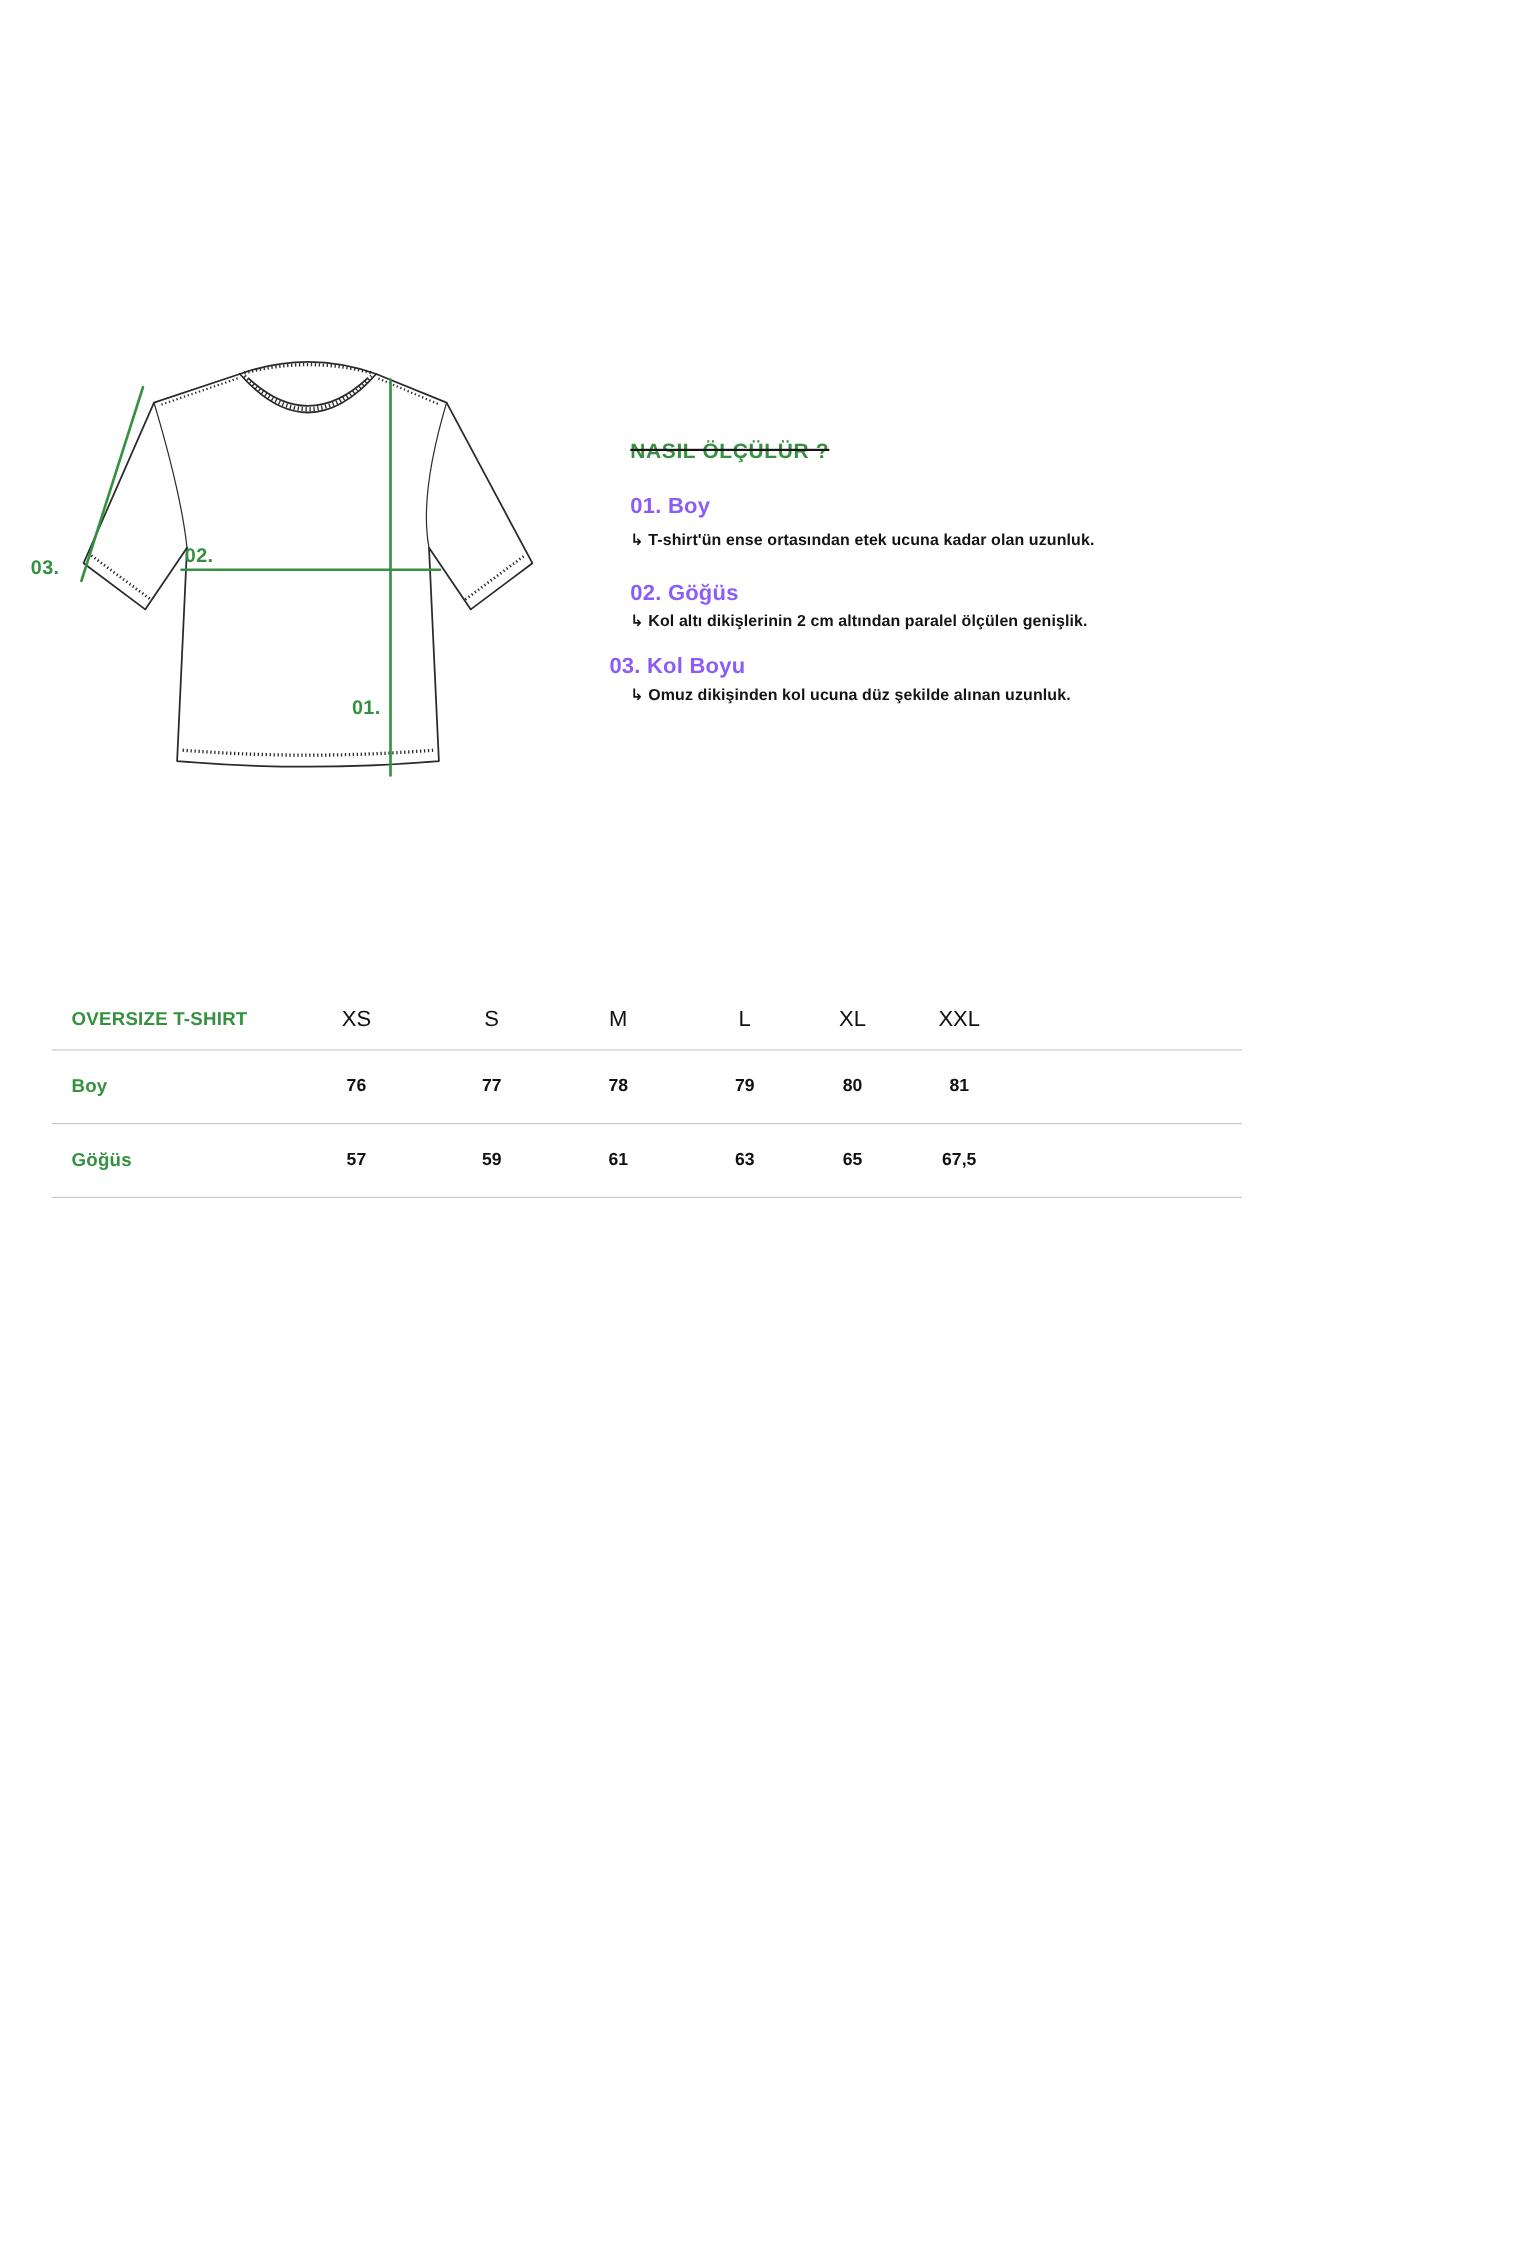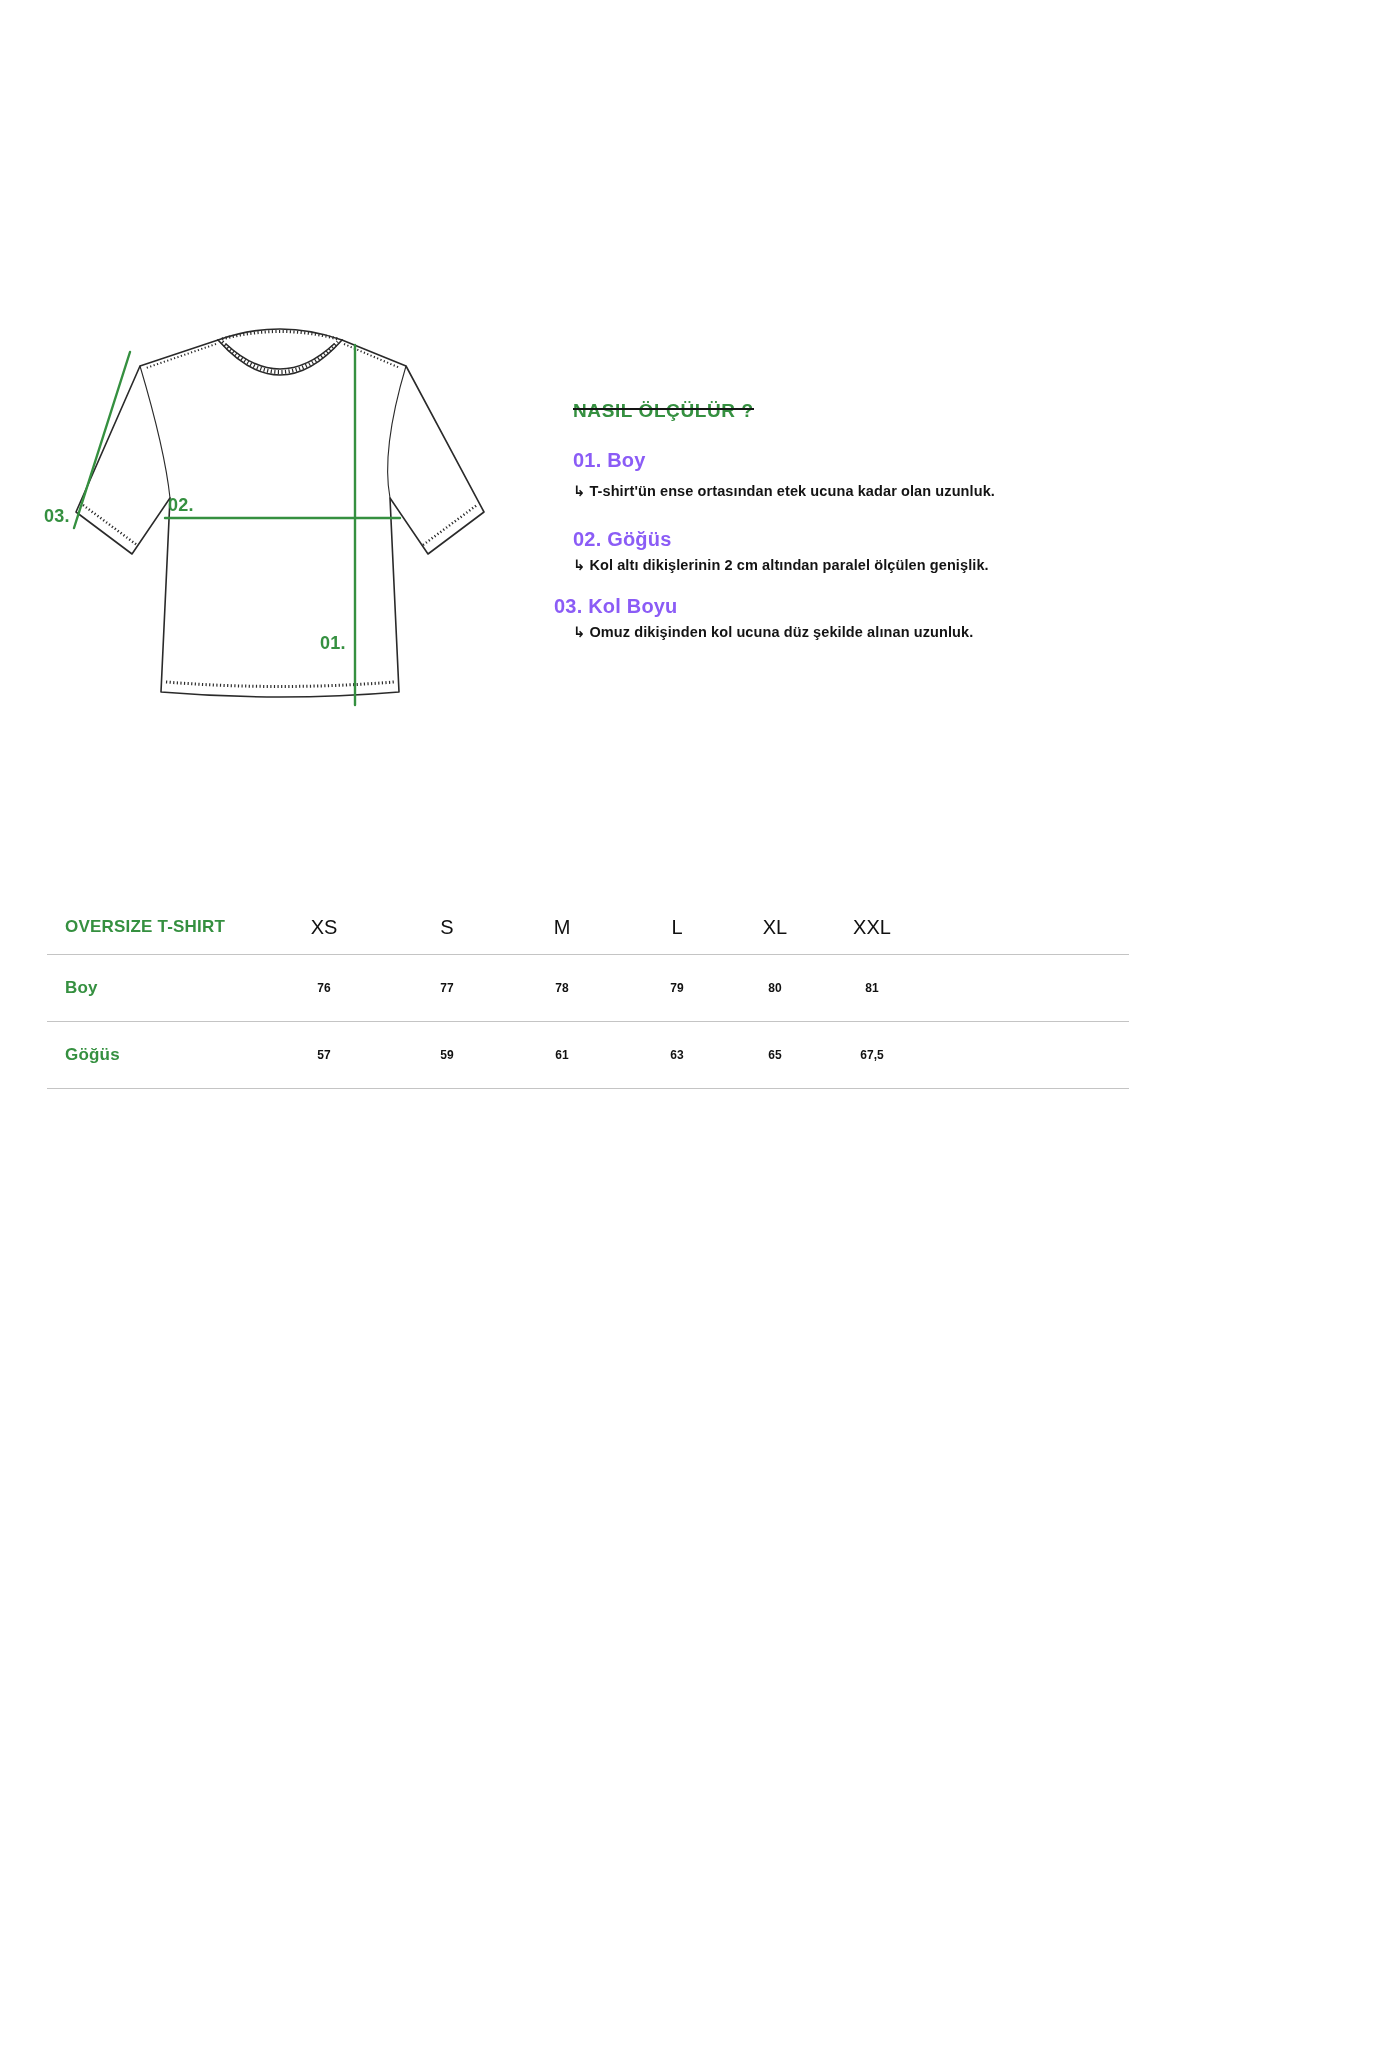--- a/index.html
+++ b/index.html
@@ -5,21 +5,21 @@
   * { box-sizing: border-box; margin: 0; padding: 0; }
   html, body { width: 1400px; height: 2047px; background: #ffffff; }
   body { font-family: "Liberation Sans", "DejaVu Sans", sans-serif; color: #1a1a1a; position: relative; overflow: hidden; }
 
   .abs { position: absolute; }
 
   
   #diagram-wrap { left: 0; top: 0; width: 1400px; height: 820px; }
   #tshirt-svg { position: absolute; left: 20px; top: 300px; width: 500px; height: 430px; }
   .measure-label { position: absolute; color: #359040; font-size: 18px; font-weight: 600; letter-spacing: .3px; }
-  #label-03 { left: 44px;  top: 506px; }
+  #label-03 { left: 28px;  top: 506px; }
   #label-02 { left: 168px; top: 495px; }
   #label-01 { left: 320px; top: 633px; }
 
   
   .htm-title { left: 573px; top: 378px; color: #359040; font-size: 19px; font-weight: 700; letter-spacing: .6px; margin-top: 22px; }
   .htm-underline { left: 573px; top: 408px; width: 181px; height: 2px; background: #141414; }
   .htm-heading { color: #8b5cf6; font-size: 20px; font-weight: 700; letter-spacing: .2px; }
   .htm-desc { color: #141414; font-size: 14.5px; font-weight: 600; letter-spacing: .1px; }
   #h1 { left: 573px; top: 449px; }
   #d1 { left: 573px; top: 483px; text-align: right; }
@@ -33,21 +33,21 @@
   .t-row {
     display: grid;
     grid-template-columns: 212px 130px 116px 114px 116px 80px 114px 1fr;
     align-items: center;
     border-bottom: 1px solid #c4c4c4;
   }
   .t-row.header { height: 55px; }
   .t-row.data   { height: 67px; }
   .t-label { padding-left: 18px; color: #359040; font-size: 17px; font-weight: 700; letter-spacing: .2px; }
   .t-size  { text-align: center; font-size: 20px; font-weight: 400; color: #111; }
-  .t-val   { text-align: center; font-size: 12px; font-weight: 700; color: #111; }
+  .t-val   { text-align: center; font-size: 16px; font-weight: 700; color: #111; }
 </style>
 </head>
 <body>
 
 <div class="abs" id="diagram-wrap">
 
   <svg id="tshirt-svg" viewBox="0 0 500 430" fill="none" stroke="#2a2a2a" stroke-width="1.6" stroke-linejoin="round" stroke-linecap="round">
 
     <path d="M198,40 L120,66 L56,212 L112,254 L150,198 L141,392 Q260,402 379,392 L370,198 L408,254 L464,212 L386,66 L322,40"></path>
 

